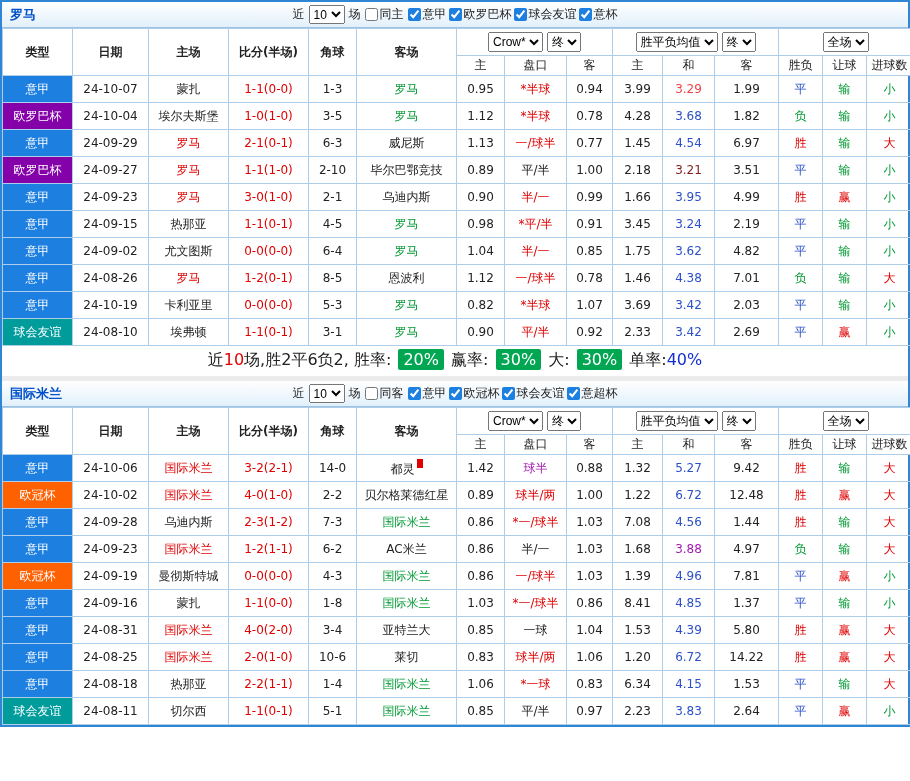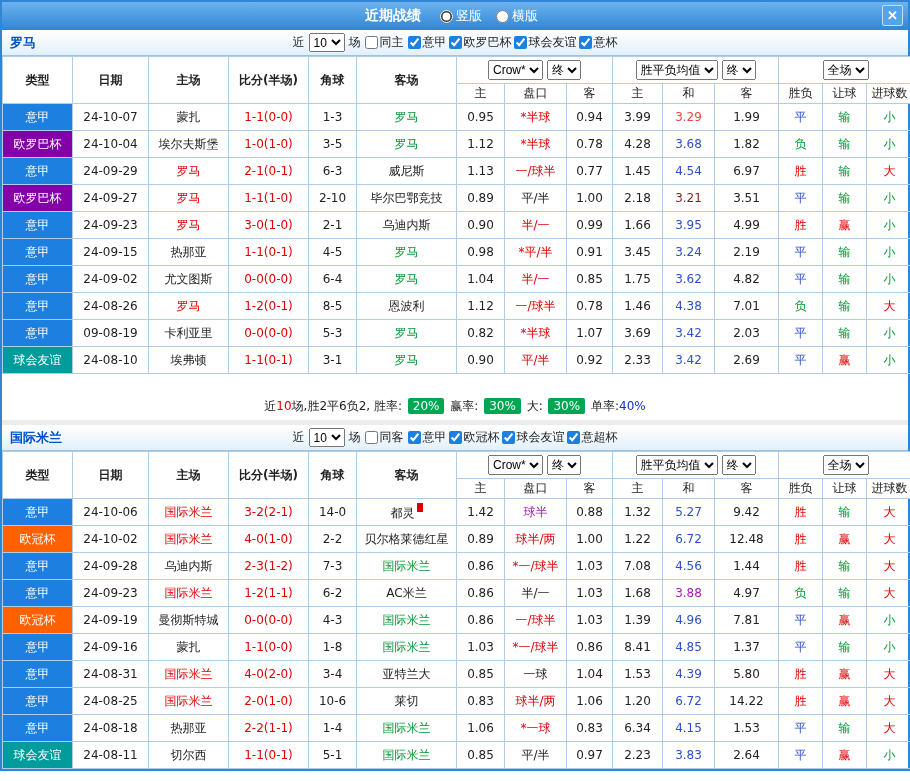--- a/index.html
+++ b/index.html
@@ -50,43 +50,31 @@
   .stats tr.h1 th.col-h { font-weight:bold; font-size:12px; }
   .stats tr.h2 th { height:20px; font-weight:normal; }
   .hdr-group { display:flex; align-items:center; justify-content:center; gap:4px; }
   .hdr-group select { font-size:12px; height:20px; max-width:100%; }
   .stats tbody td { height:27px; font-size:12px; }
   .cell-league { color:#fff; }
   .cell-score { color:#e00000; }
   .redcard { display:inline-block; width:6px; height:9px; background:#e00000; margin-left:2px; vertical-align:super; }
 
   
-  .summary { text-align:center; padding:4px 0 5px 0; font-size:12px;margin-top:20px; }
+  .summary { text-align:center; padding:4px 0 5px 0; font-size:16px; }
   .summary span { display:inline; }
   .sum-black { color:#222; }
   .sum-red { color:#e00000; }
   .sum-blue { color:#1430d2; }
   .sum-badge { background:#00a651; color:#fff; padding:1px 5px; border-radius:2px; margin:0 2px; }
 </style>
 </head>
 <body>
 
 <div class="window">
-  <div class="titlebar">
-    <span class="title">近期战绩</span>
-    <label class="view-radio">
-      <input type="radio" name="view-mode" checked="" style="">
-      <span>竖版</span>
-    </label>
-    <label class="view-radio">
-      <input type="radio" name="view-mode" style="">
-      <span>横版</span>
-    </label>
-    <button class="close-btn">✕</button>
-  </div>
   <div id="sections">
   <section class="team-section">
     <div class="team-bar">
       <span class="team-name">罗马</span>
       <div class="filter">
         <span>近</span>
         <select><option>10</option></select>
         <span>场</span>
         <label>
           <input type="checkbox" style="">
@@ -308,21 +296,21 @@
     <td class="cell-win">1.46</td>
     <td class="cell-draw" style="color: rgb(43, 80, 200);">4.38</td>
     <td class="cell-lose">7.01</td>
     <td class="cell-result" style="color: rgb(0, 153, 51);">负</td>
     <td class="cell-ah-result" style="color: rgb(0, 153, 51);">输</td>
     <td class="cell-ou-result" style="color: rgb(224, 0, 0);">大</td>
   </tr>
 
   <tr>
     <td class="cell-league" style="background: rgb(29, 127, 224);">意甲</td>
-    <td class="cell-date">09-08-19</td>
+    <td class="cell-date">24-10-19</td>
     <td class="cell-home" style="color: rgb(34, 34, 34);">卡利亚里</td>
     <td class="cell-score">0-0(0-0)</td>
     <td class="cell-corner">5-3</td>
     <td class="cell-away" style="color: rgb(0, 153, 51);">罗马</td>
     <td class="cell-ah-home">0.82</td>
     <td class="cell-handicap" style="color: rgb(224, 0, 0);">*半球</td>
     <td class="cell-ah-away">1.07</td>
     <td class="cell-win">3.69</td>
     <td class="cell-draw" style="color: rgb(43, 80, 200);">3.42</td>
     <td class="cell-lose">2.03</td>

